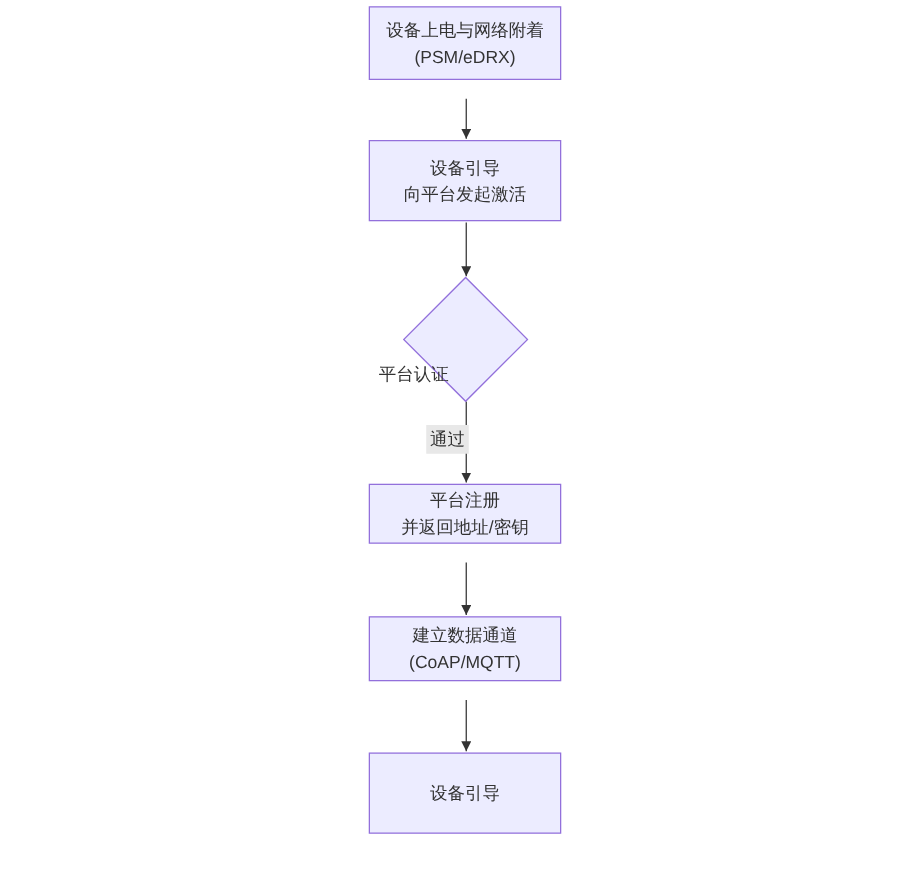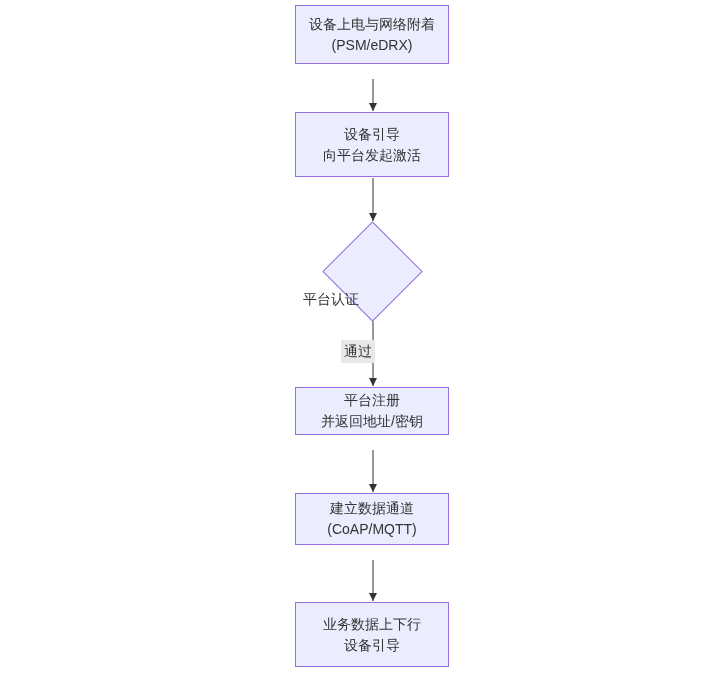--- a/index.html
+++ b/index.html
@@ -116,17 +116,16 @@
     <span class="node-line">平台注册</span>
     <span class="node-line">并返回地址/密钥</span>
   </div>
 
   <div class="node n-channel">
     <span class="node-line">建立数据通道</span>
     <span class="node-line">(CoAP/MQTT)</span>
   </div>
 
   <div class="node n-business">
-    <span class="node-line">业务数据上下行</span>
     <span class="node-line">设备引导</span>
   </div>
 
 </div>
 
 </body></html>

